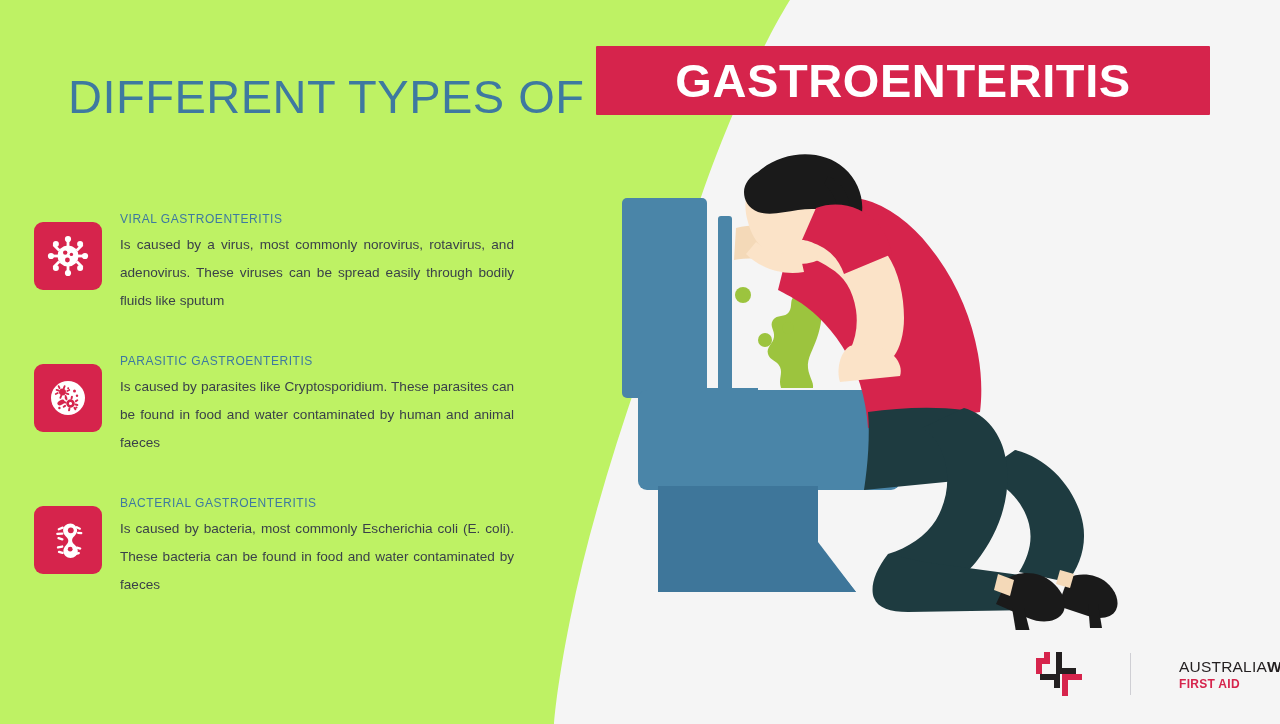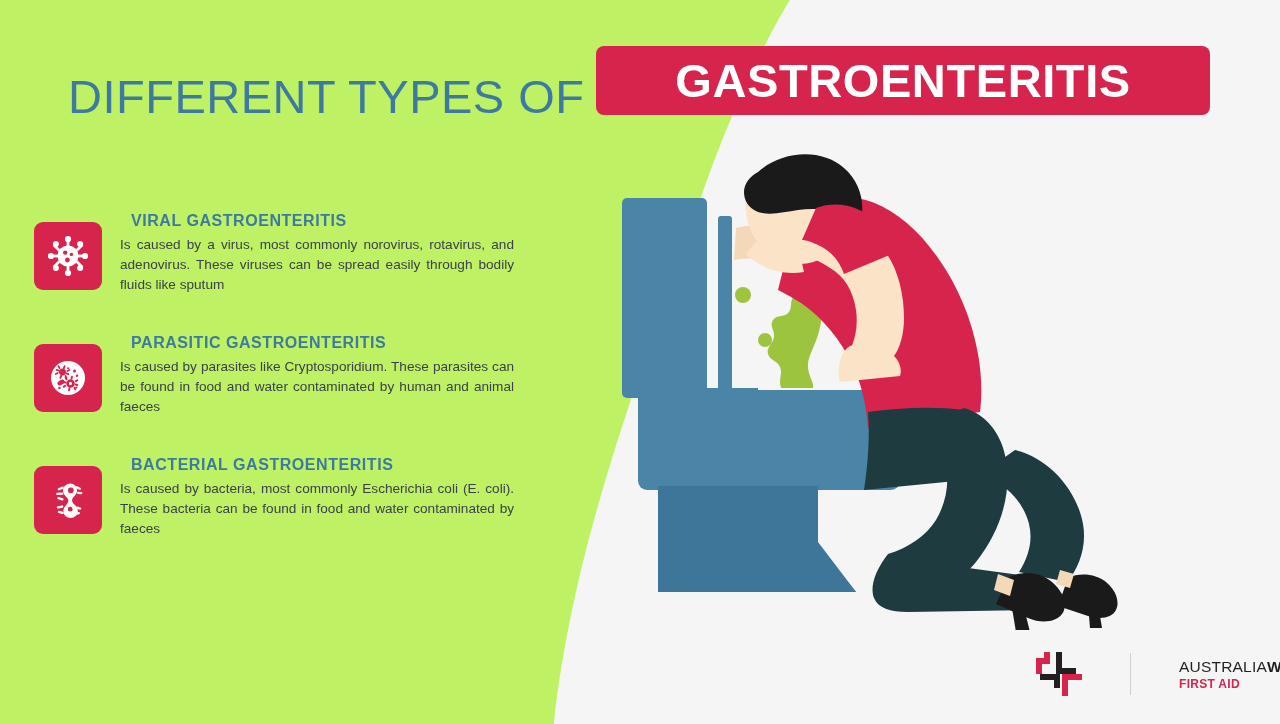--- a/index.html
+++ b/index.html
@@ -42,21 +42,21 @@
     font-weight: 300;
     color: #3E79A0;
     white-space: nowrap;
     font-family: "Liberation Sans", sans-serif;
   }
   #title-banner {
     position: absolute;
     left: 596px; top: 0px;
     width: 614px; height: 69px;
     background: #D6244C;
-    border-radius: 8px;
+    border-radius: 1px;
     display: flex;
     align-items: center;
     justify-content: center;
   }
   #title-banner-text {
     font-size: 47px;
     font-weight: bold;
     letter-spacing: 0.6px;
     color: #FFFFFF;
     white-space: nowrap;
@@ -84,31 +84,30 @@
     align-items: center;
     justify-content: center;
     margin-top: 10px;
   }
   .entry-badge svg { display: block; }
   .entry-text {
     margin-left: 18px;
     width: 394px;
   }
   .entry-title {
-    font-size: 16px;
-    font-weight: bold;
+    font-size: 12px;
+    font-weight: normal;
     letter-spacing: 0.55px;
     color: #3E79A0;
     margin-bottom: 5px;
     white-space: nowrap;
-    margin-left: 11px;
   }
   .entry-body {
     font-size: 13.6px;
-    line-height: 20px;
+    line-height: 28px;
     color: #3A4149;
     text-align: justify;
     text-justify: inter-word;
   }
 
   
   #illustration {
     position: absolute;
     left: 560px; top: 150px;
     width: 720px; height: 480px;

